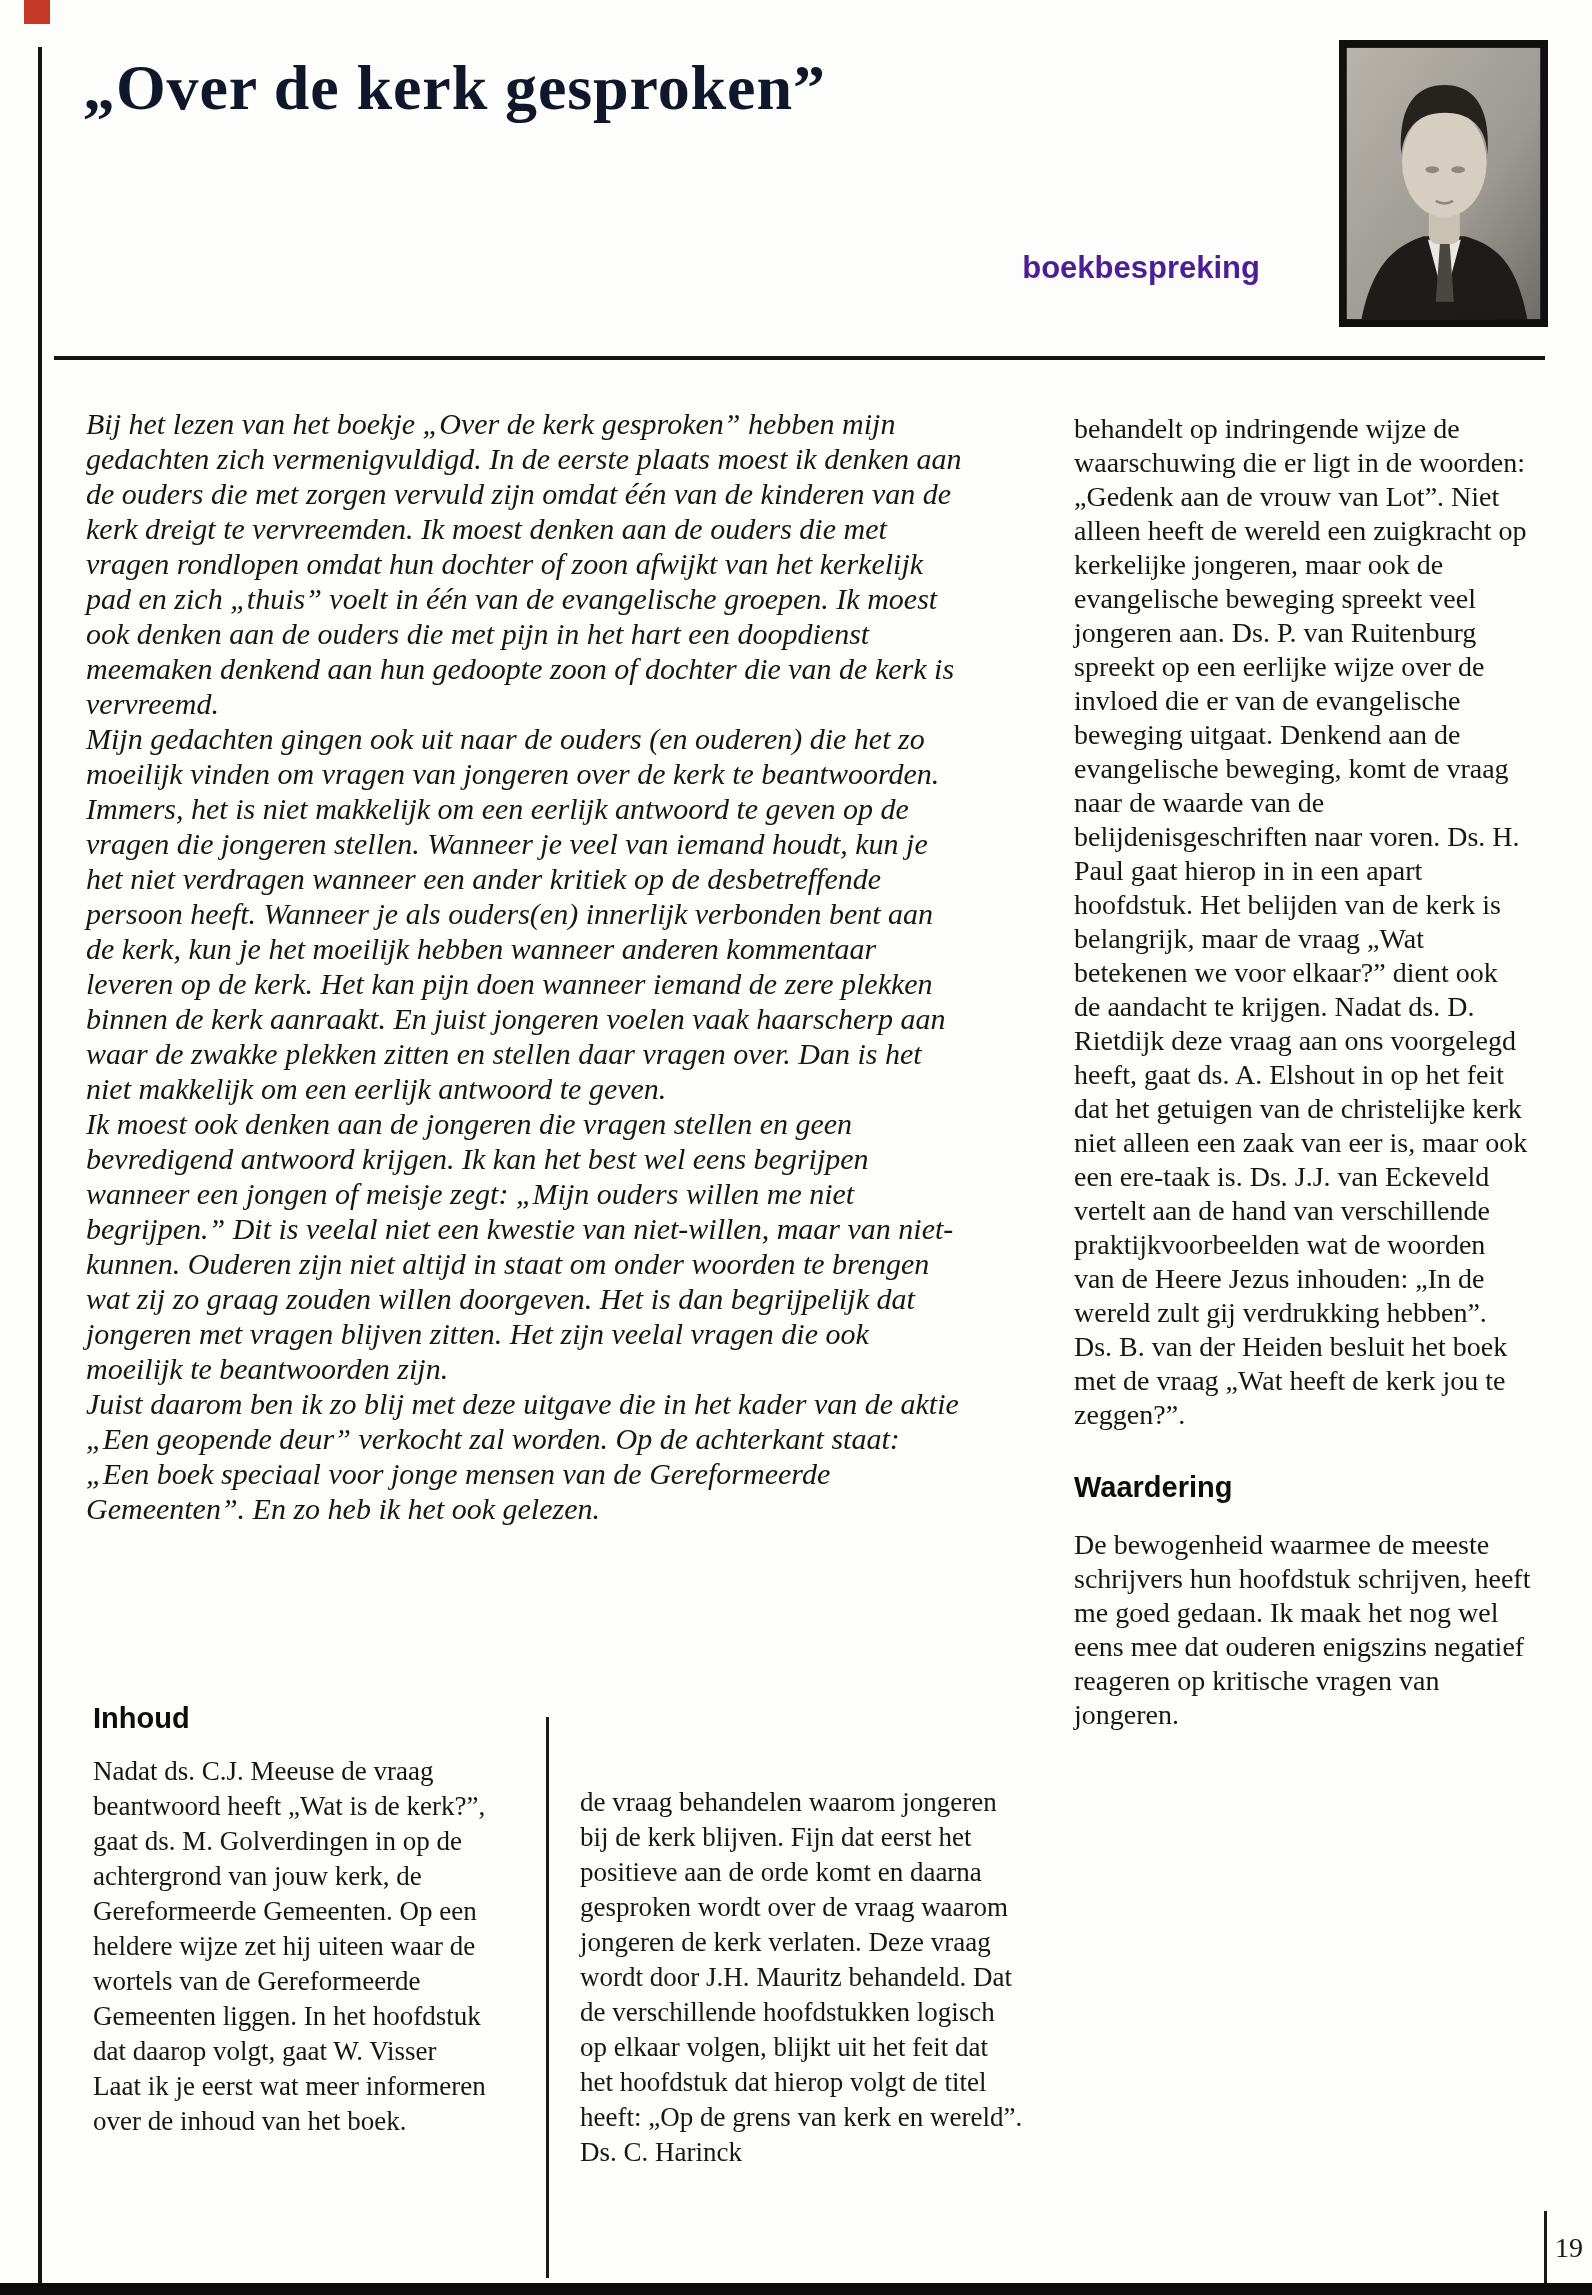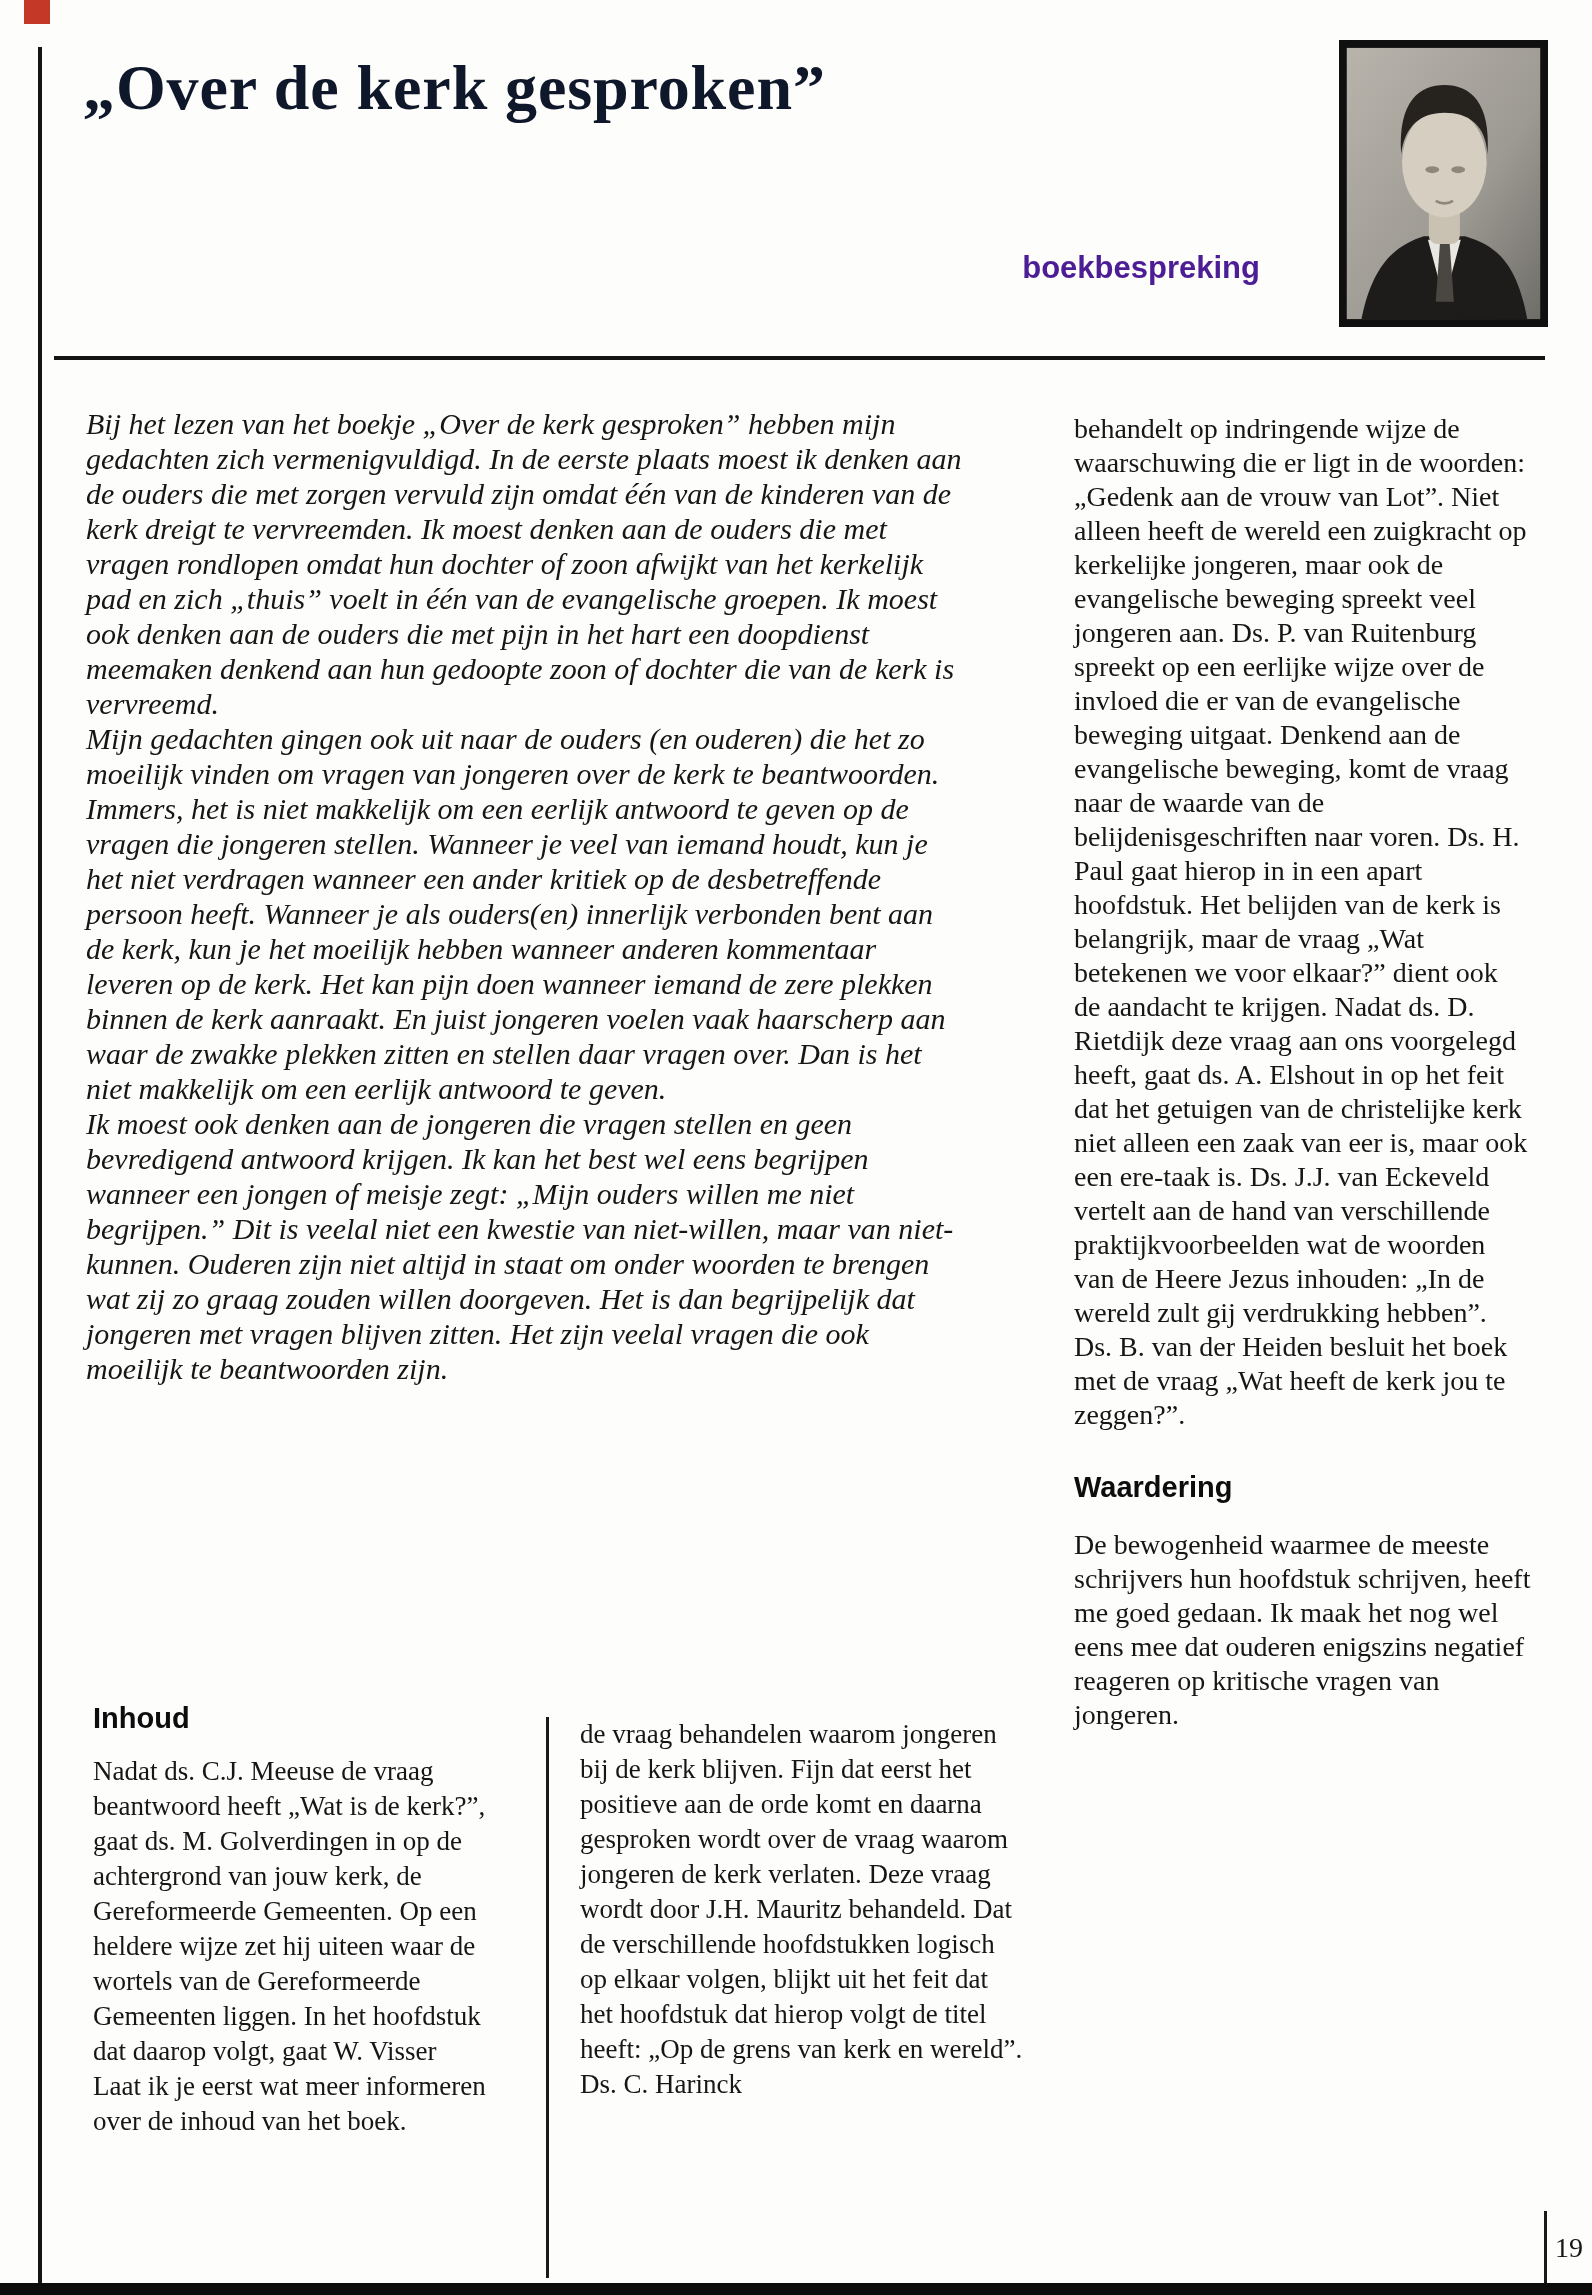--- a/index.html
+++ b/index.html
@@ -119,21 +119,21 @@
     position: absolute;
     left: 546px;
     top: 1717px;
     width: 2.6px;
     height: 561px;
     background: #1a1a1a;
   }
   .inhoud-col2 {
     position: absolute;
     left: 580px;
-    top: 1717px;
+    top: 1785px;
     width: 447px;
     font-size: 27px;
     line-height: 35px;
   }
   .inhoud-col2 p { margin: 0; }
   .page-number-rule {
     position: absolute;
     left: 1544px;
     top: 2211px;
     width: 2.6px;
@@ -196,20 +196,21 @@
       <path d="M112,186 Q122,192 132,186" stroke="#8f887a" stroke-width="3" fill="none"></path>
     </svg>
   </div>
 
   <div class="header-rule"></div>
 
   <section class="intro">
     <p>Bij het lezen van het boekje „Over de kerk gesproken” hebben mijn gedachten zich vermenigvuldigd. In de eerste plaats moest ik denken aan de ouders die met zorgen vervuld zijn omdat één van de kinderen van de kerk dreigt te vervreemden. Ik moest denken aan de ouders die met vragen rondlopen omdat hun dochter of zoon afwijkt van het kerkelijk pad en zich „thuis” voelt in één van de evangelische groepen. Ik moest ook denken aan de ouders die met pijn in het hart een doopdienst meemaken denkend aan hun gedoopte zoon of dochter die van de kerk is vervreemd.</p>
     <p>Mijn gedachten gingen ook uit naar de ouders (en ouderen) die het zo moeilijk vinden om vragen van jongeren over de kerk te beantwoorden. Immers, het is niet makkelijk om een eerlijk antwoord te geven op de vragen die jongeren stellen. Wanneer je veel van iemand houdt, kun je het niet verdragen wanneer een ander kritiek op de desbetreffende persoon heeft. Wanneer je als ouders(en) innerlijk verbonden bent aan de kerk, kun je het moeilijk hebben wanneer anderen kommentaar leveren op de kerk. Het kan pijn doen wanneer iemand de zere plekken binnen de kerk aanraakt. En juist jongeren voelen vaak haarscherp aan waar de zwakke plekken zitten en stellen daar vragen over. Dan is het niet makkelijk om een eerlijk antwoord te geven.</p>
     <p>Ik moest ook denken aan de jongeren die vragen stellen en geen bevredigend antwoord krijgen. Ik kan het best wel eens begrijpen wanneer een jongen of meisje zegt: „Mijn ouders willen me niet begrijpen.” Dit is veelal niet een kwestie van niet-willen, maar van niet-kunnen. Ouderen zijn niet altijd in staat om onder woorden te brengen wat zij zo graag zouden willen doorgeven. Het is dan begrijpelijk dat jongeren met vragen blijven zitten. Het zijn veelal vragen die ook moeilijk te beantwoorden zijn.</p>
+    <p>Juist daarom ben ik zo blij met deze uitgave die in het kader van de aktie „Een geopende deur” verkocht zal worden. Op de achterkant staat: „Een boek speciaal voor jonge mensen van de Gereformeerde Gemeenten”. En zo heb ik het ook gelezen.</p>
   </section>
 
   <section class="right-col">
     <p>behandelt op indringende wijze de waarschuwing die er ligt in de woorden: „Gedenk aan de vrouw van Lot”. Niet alleen heeft de wereld een zuigkracht op kerkelijke jongeren, maar ook de evangelische beweging spreekt veel jongeren aan. Ds. P. van Ruitenburg spreekt op een eerlijke wijze over de invloed die er van de evangelische beweging uitgaat. Denkend aan de evangelische beweging, komt de vraag naar de waarde van de belijdenisgeschriften naar voren. Ds. H. Paul gaat hierop in in een apart hoofdstuk. Het belijden van de kerk is belangrijk, maar de vraag „Wat betekenen we voor elkaar?” dient ook de aandacht te krijgen. Nadat ds. D. Rietdijk deze vraag aan ons voorgelegd heeft, gaat ds. A. Elshout in op het feit dat het getuigen van de christelijke kerk niet alleen een zaak van eer is, maar ook een ere-taak is. Ds. J.J. van Eckeveld vertelt aan de hand van verschillende praktijkvoorbeelden wat de woorden van de Heere Jezus inhouden: „In de wereld zult gij verdrukking hebben”. Ds. B. van der Heiden besluit het boek met de vraag „Wat heeft de kerk jou te zeggen?”.</p>
     <h2 class="sub-heading">Waardering</h2>
     <p>De bewogenheid waarmee de meeste schrijvers hun hoofdstuk schrijven, heeft me goed gedaan. Ik maak het nog wel eens mee dat ouderen enigszins negatief reageren op kritische vragen van jongeren.</p>
   </section>
 
   <h2 class="sub-heading inhoud-heading">Inhoud</h2>
 

